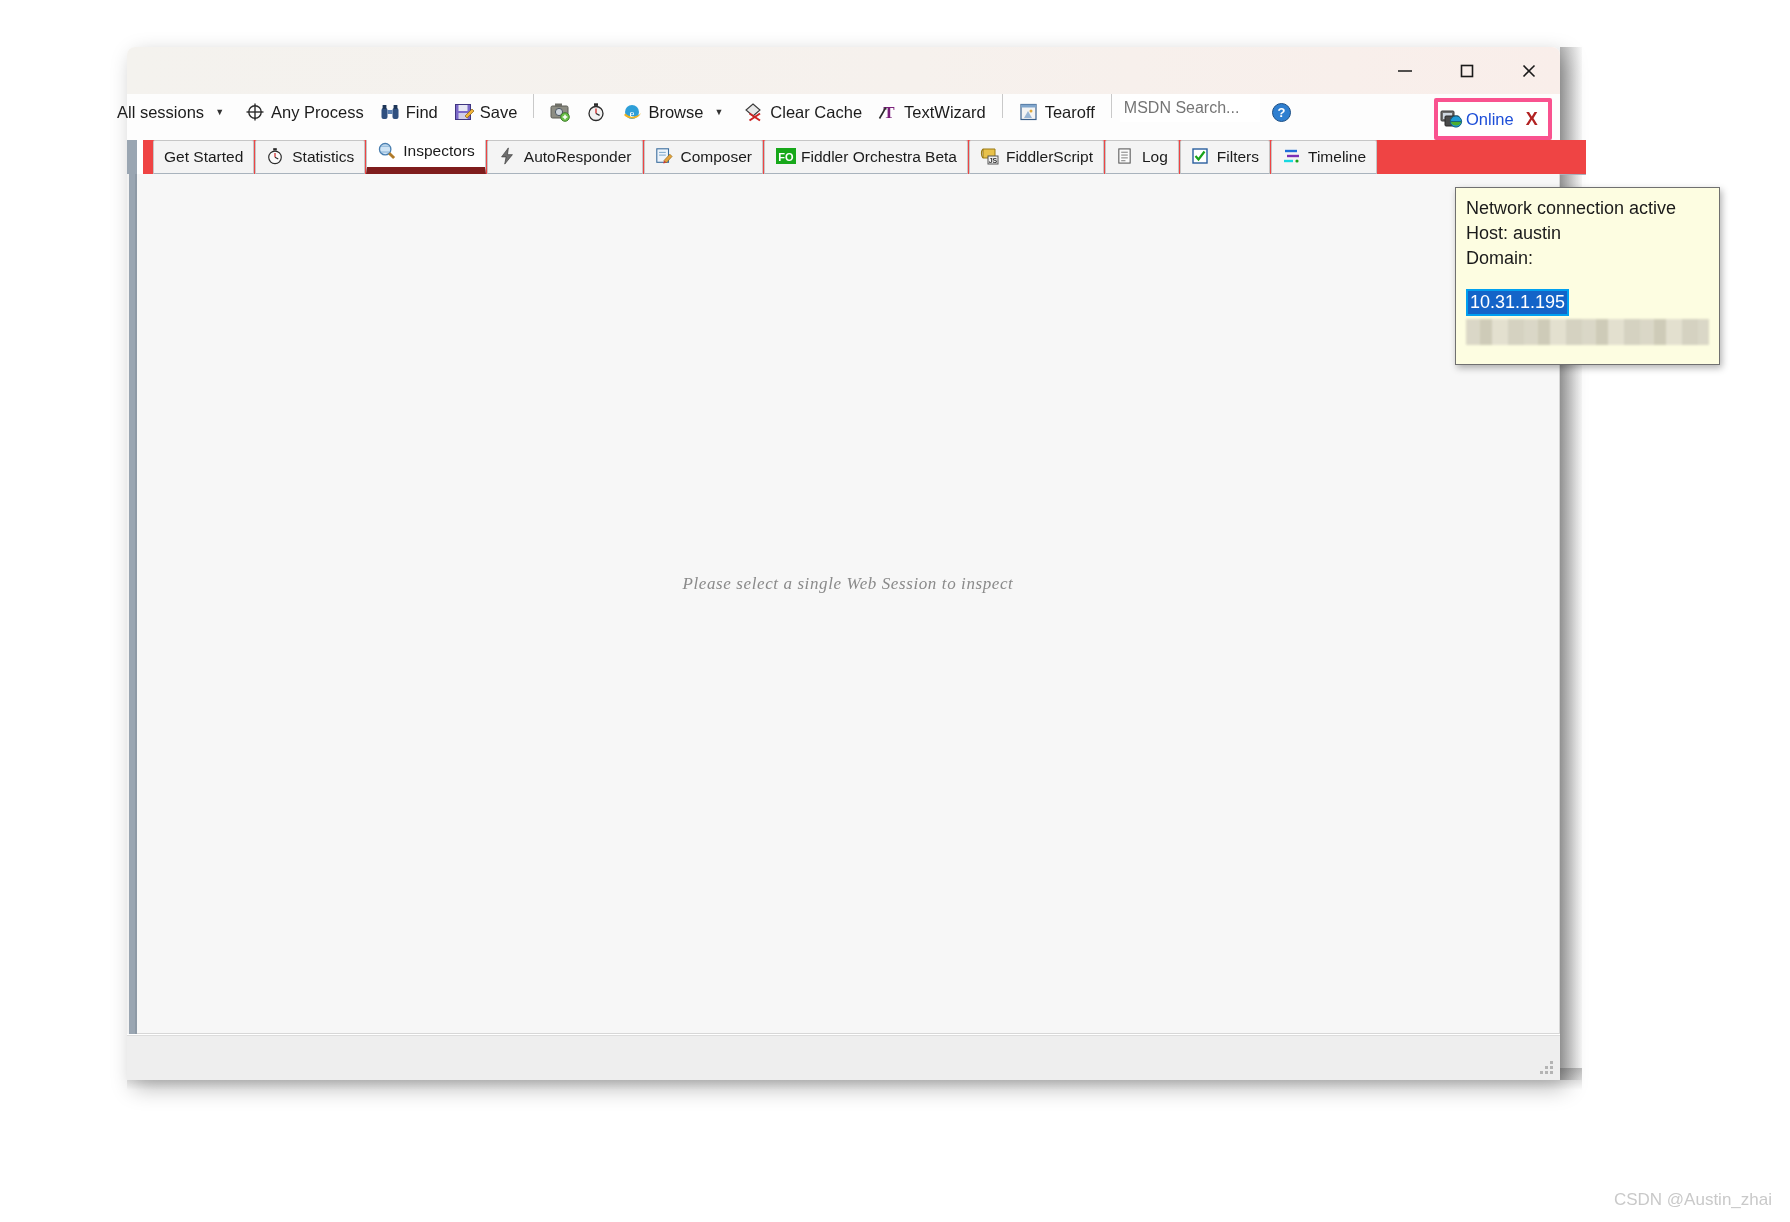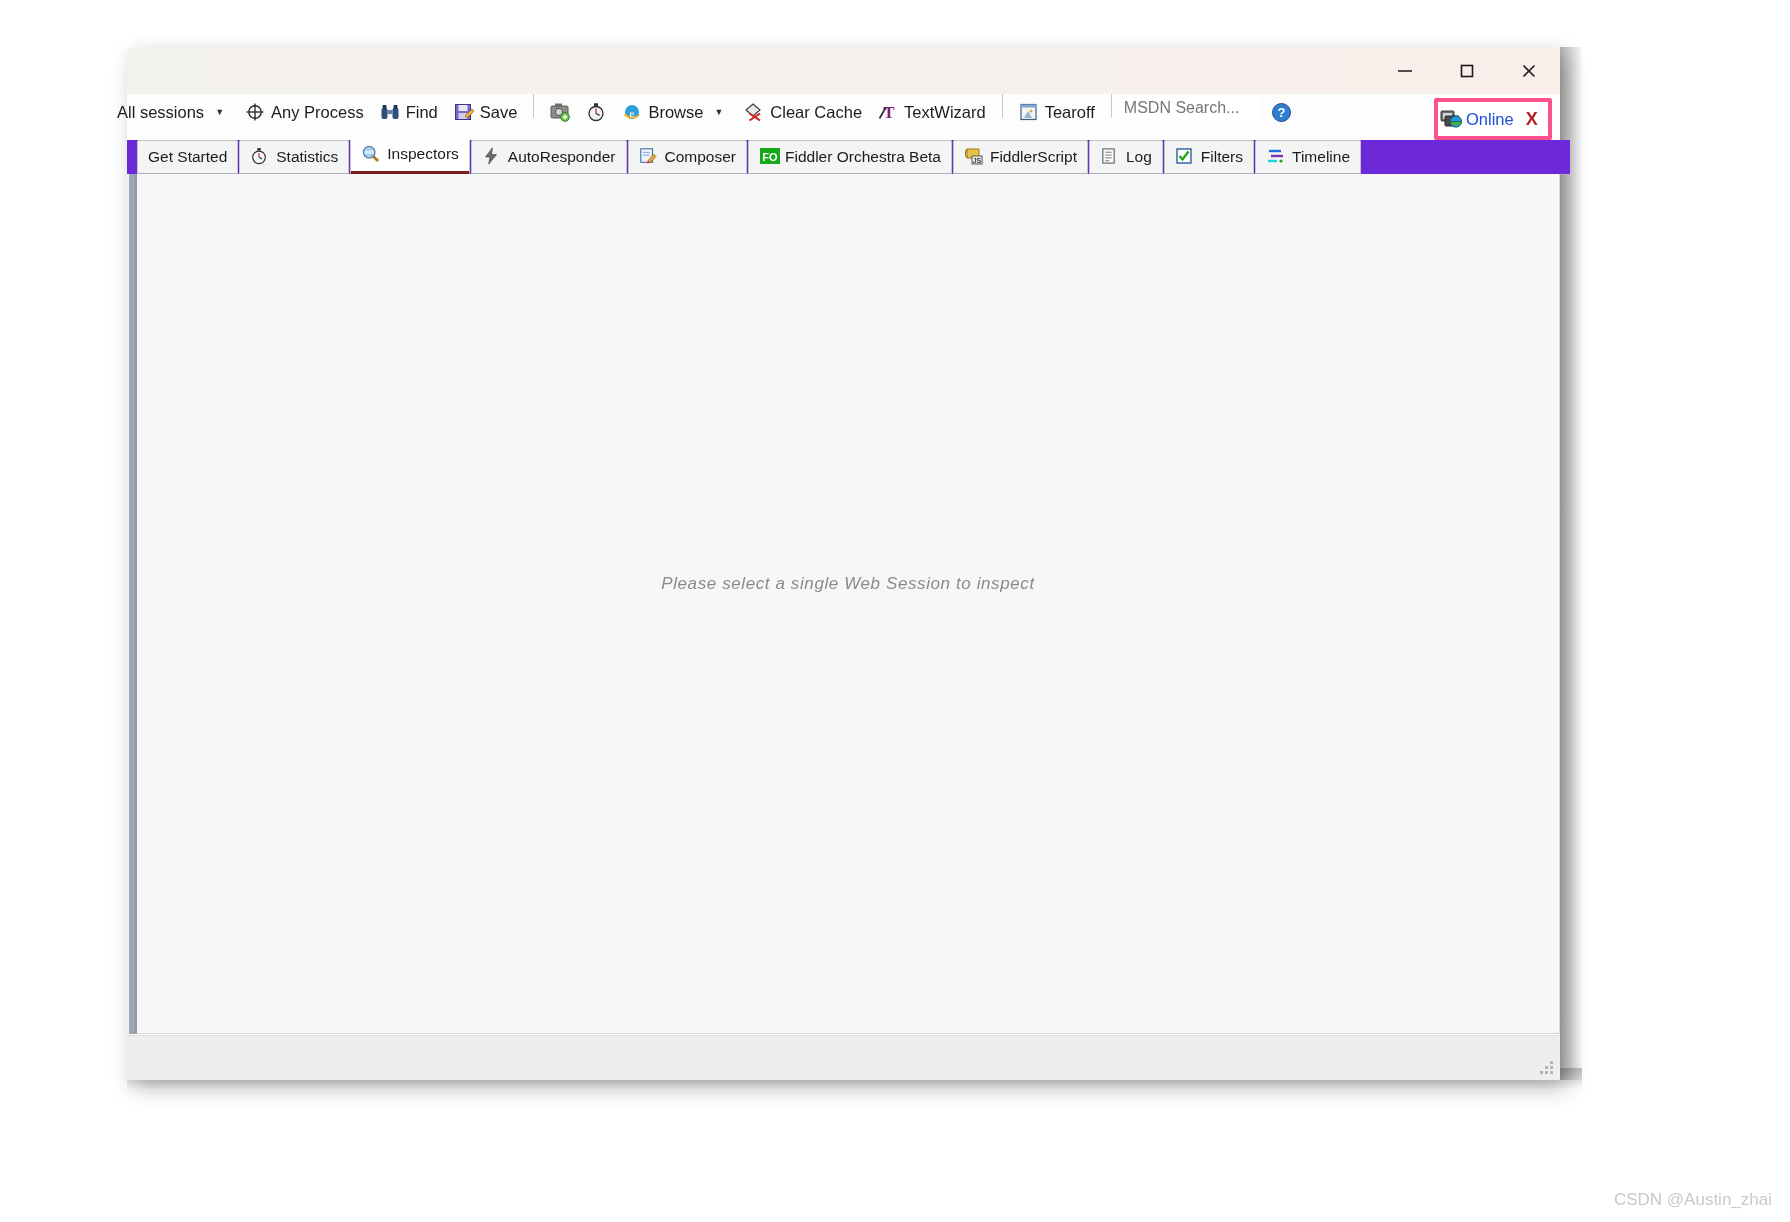--- a/index.html
+++ b/index.html
@@ -84,24 +84,24 @@
     padding:2px 4px 2px 2px;
     background:#fff;
     display:flex; align-items:center; gap:2px;
     height:30px;
   }
   .online-label { font-size:16.5px; color:#1d4ed8; }
   .online-x { font-size:18px; font-weight:bold; color:#b22222; padding:0 6px 0 10px; cursor:default; }
 
   
   .tabstrip {
-    position:absolute; left:0; top:93px; width:1433px; height:34px;
-    background:#6d28d9;
+    position:absolute; left:16px; top:93px; width:1433px; height:34px;
+    background:#ef4444;
     border-bottom:1px solid #a9b3bd;
-    display:flex; align-items:center;
+    display:flex; align-items:flex-end;
     padding-left: 10px;
     overflow:hidden;
   }
   .left-nub {
     position:absolute; left:0px; top:93px; width:10px; height:34px;
     background:#9aa6b2;
   }
   .tab {
     position:relative;
     display:inline-flex; align-items:center; gap:6px;
@@ -128,21 +128,21 @@
     box-sizing:border-box;
   }
   .content-inner{
     position:absolute; left:0; top:0; right:0; bottom:0;
     background:#f7f7f7;
     border-right:1px solid #d7d7d7;
     border-bottom:1px solid #d7d7d7;
     display:flex; align-items:center; justify-content:center;
   }
   .empty-msg {
-    font-family:Liberation Sans, sans-serif;
+    font-family:Liberation Serif, serif;
     font-style:italic;
     font-size:17px;
     color:#8a8a8a;
     letter-spacing:0.6px;
     margin-top:-40px;
   }
   
   .spine-hl{
     position:absolute; left:-10px; top:0; width:10px; height:860px;
     background:linear-gradient(to right,#f2f2f2 0 2px,#9aa6b2 2px 8px,#8e9aa6 8px 10px);
@@ -499,16 +499,23 @@
         <i style="left:5px;top:5px;"></i>
           <i style="left:10px;top:5px;"></i>
         <i style="left:0;top:10px;"></i>
           <i style="left:5px;top:10px;"></i>
           <i style="left:10px;top:10px;"></i>
       </div>
     </div>
 
   </div>
 
+  <div class="tooltip">
+    <div>Network connection active</div>
+    <div>Host: austin</div>
+    <div>Domain:</div>
+    <div><span class="sel-ip">10.31.1.195</span></div>
+    <div class="redacted"></div>
+  </div>
 
   <div class="watermark">CSDN @Austin_zhai</div>
 
 </div>
 
 </body></html>

